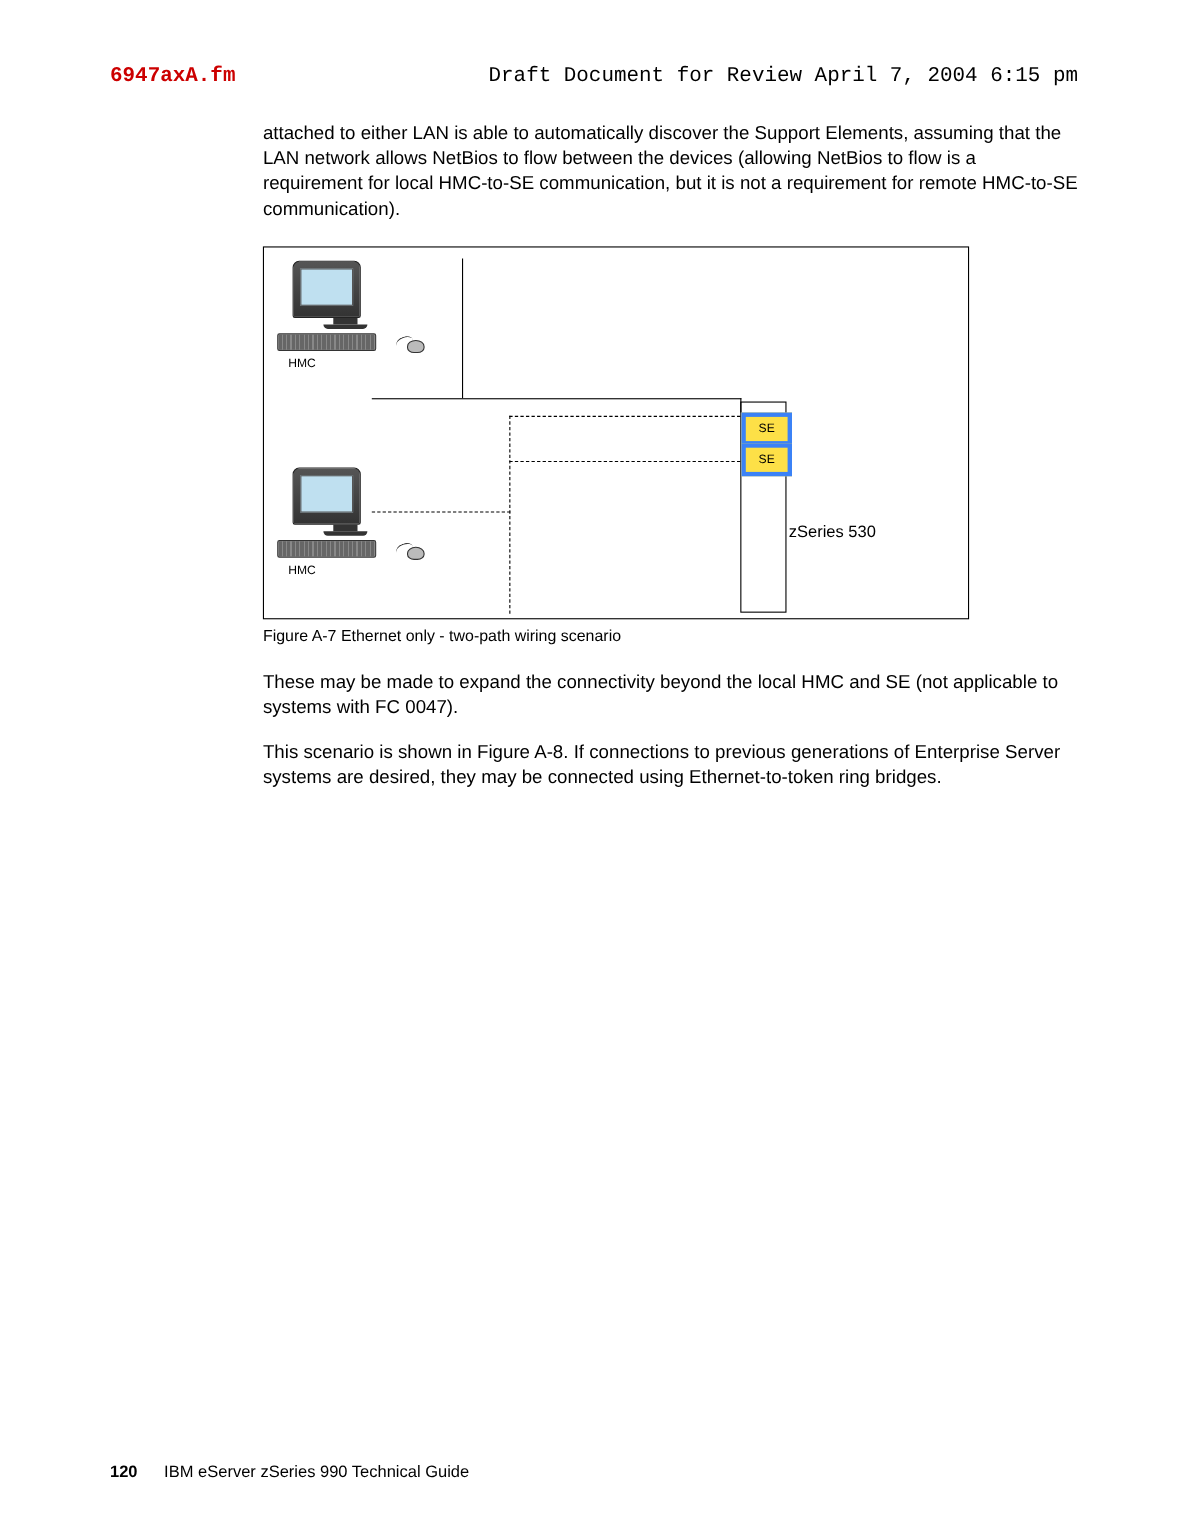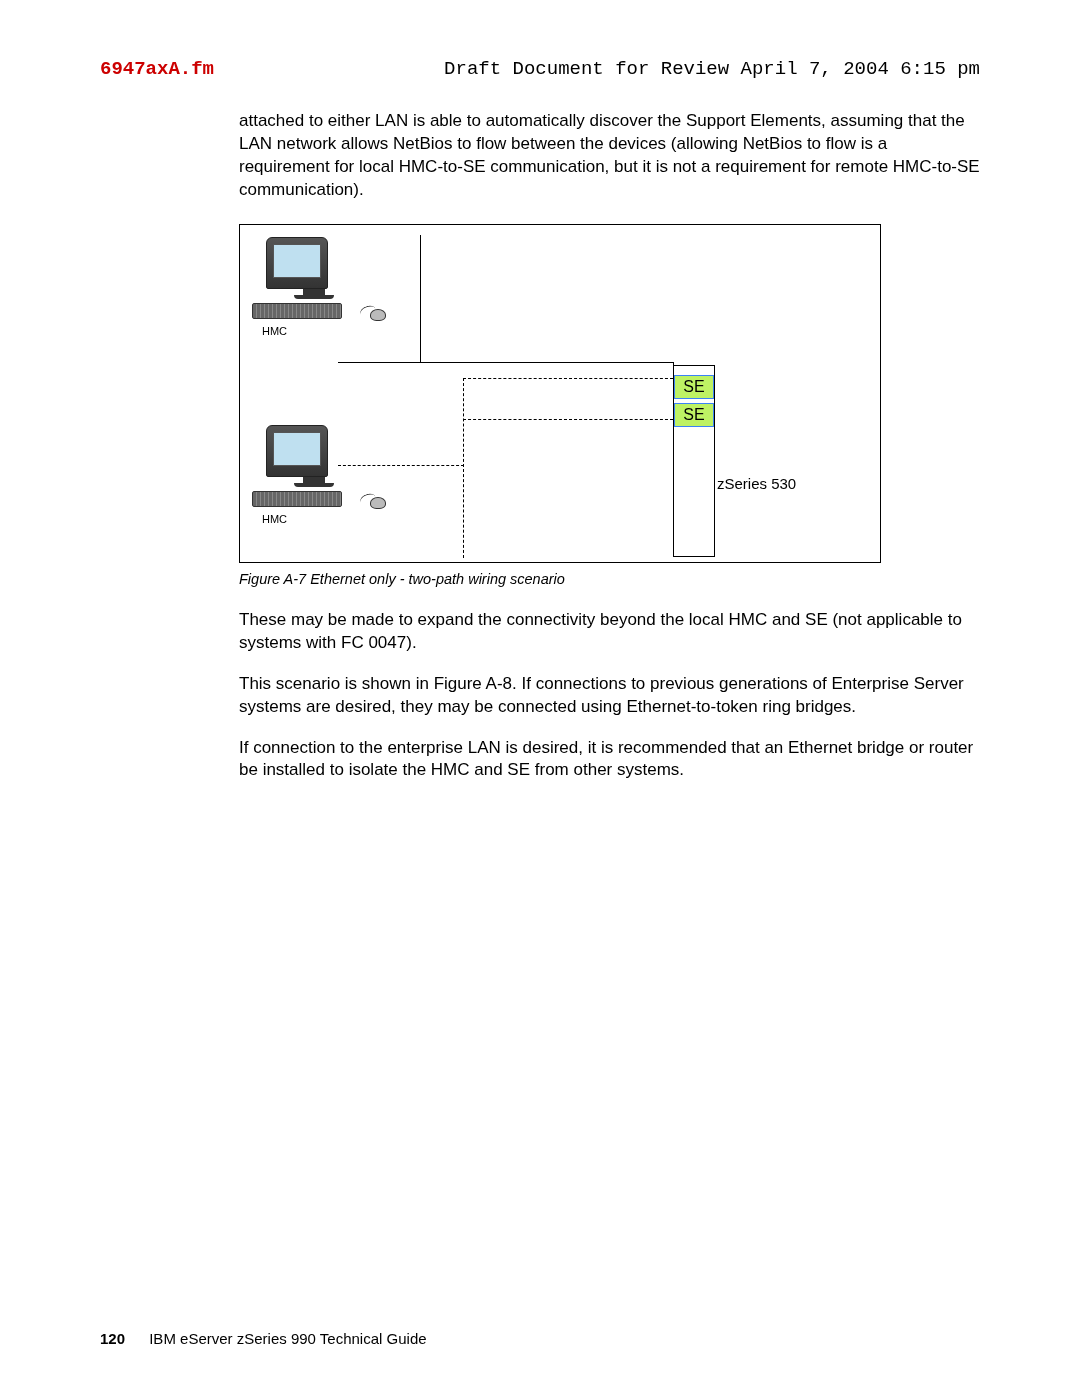--- a/index.html
+++ b/index.html
@@ -44,21 +44,20 @@
   .figure-box {
     border: 1px solid #000;
     width: 640px;
     height: 337px;
     margin-top: 22px;
     margin-bottom: 8px;
     position: relative;
     background: #fff;
   }
   .caption {
-    font-style: italic;
     font-size: 14.5px;
     margin-bottom: 22px;
   }
   .subhead {
     font-size: 18px;
     margin-bottom: 8px;
   }
   .footer {
     position: absolute;
     bottom: 50px;
@@ -106,23 +105,23 @@
   .mouse-wire {
     position:absolute; right:-14px; bottom:2px;
     width:16px;height:10px;border-top:1px solid #333;border-radius:50%;
     transform:rotate(-20deg);
   }
   .hmc-label {
     text-align:left;font-size:11px;margin-top:6px;
   }
   .se-box {
     position:absolute;
-    border:1px solid #3b82f6;
-    background:#bef264;
-    font-size:16px;
+    border:4px solid #3b82f6;
+    background:#fde047;
+    font-size:11px;
     text-align:center;
     line-height:22px;
   }
   .zseries-frame {
     position:absolute;
     border:1px solid #000;
   }
   .zseries-label {
     position:absolute;
     font-size:15px;
@@ -192,19 +191,18 @@
       </div>
       <div class="hmc-label" style="margin-left:10px;">HMC</div>
     </div>
 
   </div>
 
   <div class="caption">Figure A-7   Ethernet only - two-path wiring scenario</div>
 
   <div class="para">These may be made to expand the connectivity beyond the local HMC and SE (not applicable to systems with FC 0047).</div>
   <div class="para">This scenario is shown in Figure A-8. If connections to previous generations of Enterprise Server systems are desired, they may be connected using Ethernet-to-token ring bridges.</div>
-  <div class="para">If connection to the enterprise LAN is desired, it is recommended that an Ethernet bridge or router be installed to isolate the HMC and SE from other systems.</div>
 </div>
 
 <div class="footer">
   <span class="pagenum">120</span>
   <span>IBM eServer zSeries 990 Technical Guide</span>
 </div>
 
 </body></html>

